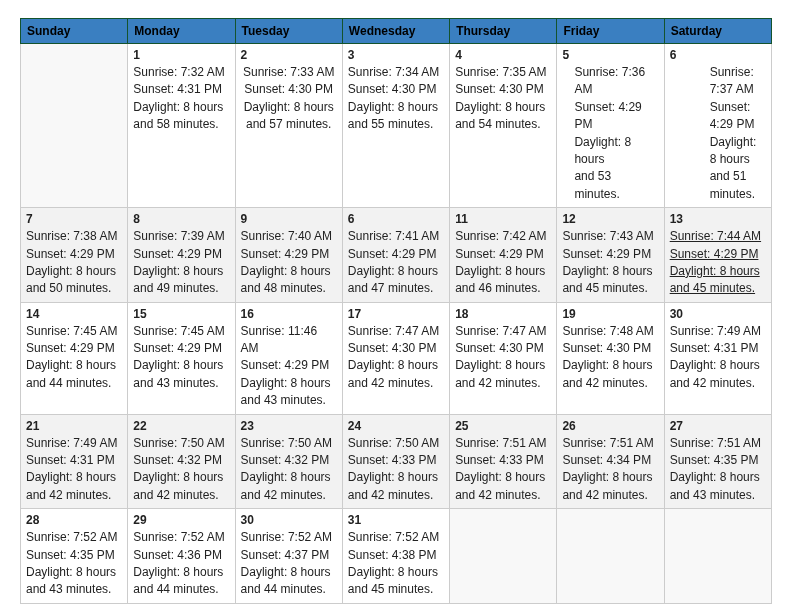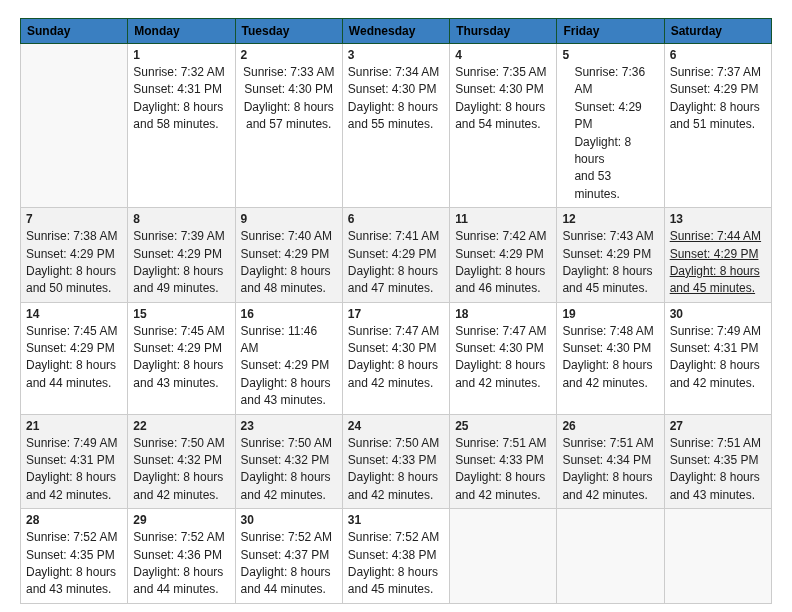--- a/index.html
+++ b/index.html
@@ -147,21 +147,21 @@
           </td>
           <td>
             <div class="day-num">5</div>
             <div class="day-info" style="white-space: pre-line; margin-left: 12px;">Sunrise: 7:36 AM
 Sunset: 4:29 PM
 Daylight: 8 hours
 and 53 minutes.</div>
           </td>
           <td>
             <div class="day-num">6</div>
-            <div class="day-info" style="white-space: pre-line;">Sunrise: 7:37 AM
+            <div class="day-info" style="white-space: pre-line; margin-left: 40px;">Sunrise: 7:37 AM
 Sunset: 4:29 PM
 Daylight: 8 hours
 and 51 minutes.</div>
           </td>
         </tr>
         <tr class="row-shade">
           <td>
             <div class="day-num">7</div>
             <div class="day-info" style="white-space: pre-line;">Sunrise: 7:38 AM
 Sunset: 4:29 PM

